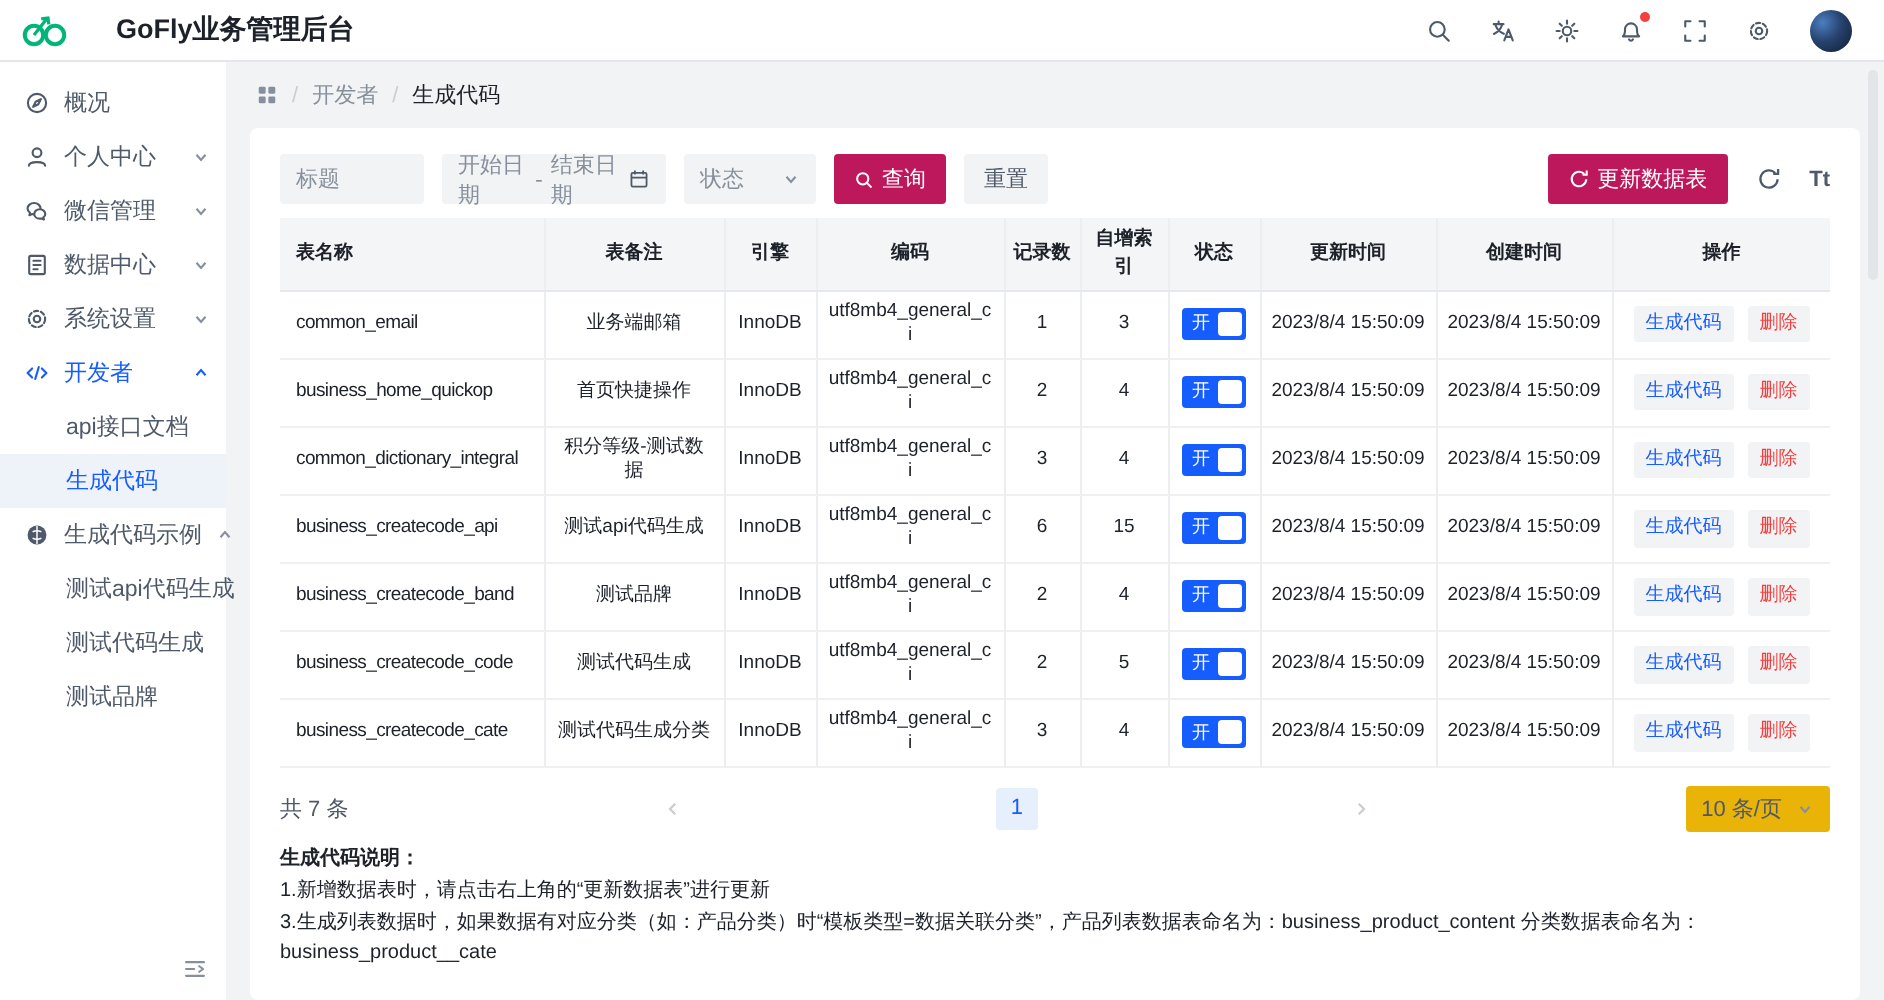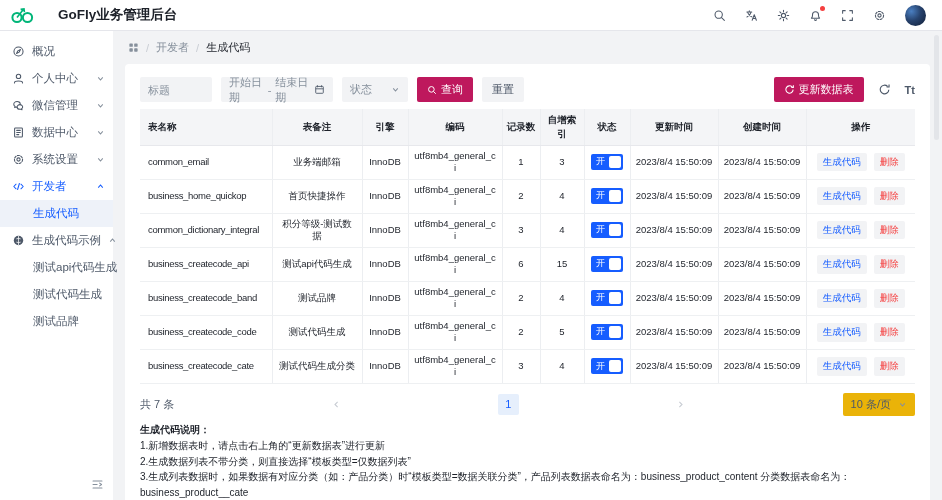--- a/index.html
+++ b/index.html
@@ -228,20 +228,23 @@
             <svg width="13" height="13" viewBox="0 0 16 16" fill="none" stroke="currentColor" stroke-width="1.3" stroke-linecap="round" stroke-linejoin="round">
               <path d="M5 5.2 2.2 8 5 10.8M11 5.2 13.8 8 11 10.8M9.1 4.3l-2.2 7.4"></path>
             </svg>
           </span>
           <span class="mi-label">开发者</span>
           <span class="chev">
             <svg width="9" height="9" viewBox="0 0 12 12" fill="none" stroke="currentColor" stroke-width="1.4">
               <path d="M3 7.5 6 4l3 3.5"></path>
             </svg>
           </span>
+        </div>
+        <div class="menu-item sub">
+          <span class="mi-label">api接口文档</span>
         </div>
         <div class="menu-item sub selected">
           <span class="mi-label">生成代码</span>
         </div>
         <div class="menu-item">
           <span class="mi-icon">
             <svg width="13" height="13" viewBox="0 0 16 16">
               <circle cx="8" cy="8" r="5.8" fill="currentColor"></circle>
               <path d="M5.3 6a6.5 6.5 0 0 1 5.4 0M5.3 10a6.5 6.5 0 0 0 5.4 0M8 2.4v11.2" stroke="#fff" stroke-width="0.9" fill="none"></path>
             </svg>
@@ -531,21 +534,20 @@
               <svg width="9" height="9" viewBox="0 0 12 12" fill="none" stroke="currentColor" stroke-width="1.4">
                   <path d="M3 4.5 6 8l3-3.5"></path>
                 </svg>
             </span>
           </span>
         </div>
 
         <div class="notes">
           <div class="notes-title">生成代码说明：</div>
           <div>1.新增数据表时，请点击右上角的“更新数据表”进行更新</div>
-          <div>2.生成数据列表不带分类，则直接选择“模板类型=仅数据列表”</div>
           <div>3.生成列表数据时，如果数据有对应分类（如：产品分类）时“模板类型=数据关联分类”，产品列表数据表命名为：business_product_content 分类数据表命名为：business_product__cate</div>
 
         </div>
       </div>
     </div>
 
     <div class="scroll-thumb"></div>
   </div>
 </div>
 

